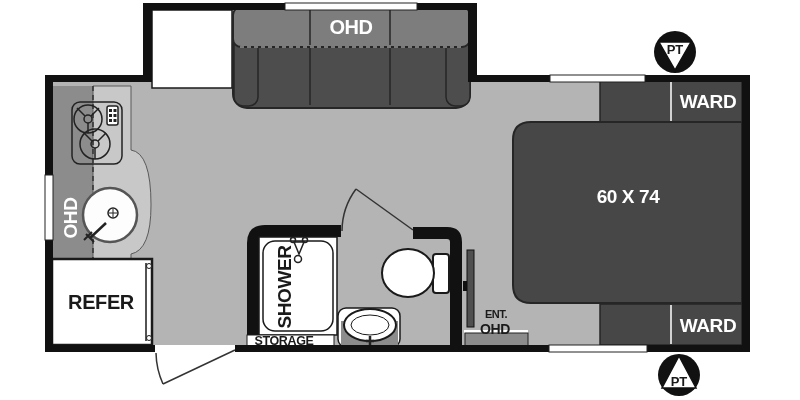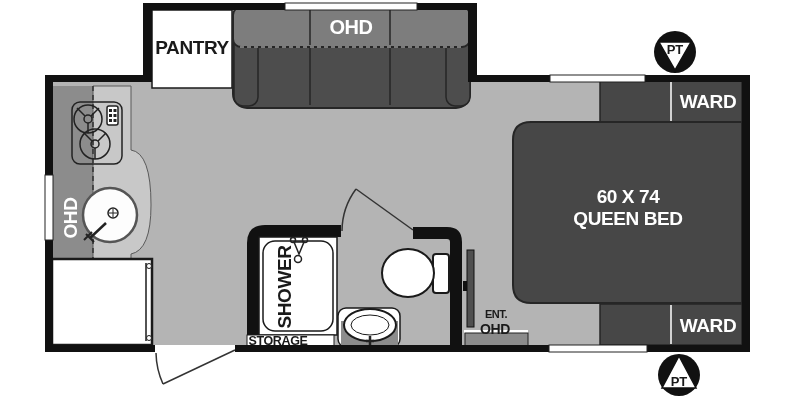--- a/index.html
+++ b/index.html
@@ -159,26 +159,25 @@
     <g>
       <circle cx="675" cy="52" r="21" fill="#111"></circle>
       <path d="M659,42 L691,42 L675,70 Z" fill="#fff" stroke="#111" stroke-width="1.5"></path>
     </g>
     <g>
       <circle cx="679" cy="375" r="21" fill="#111"></circle>
       <path d="M679,356 L662,388 L696,388 Z" fill="#fff" stroke="#111" stroke-width="1.5"></path>
     </g>
   </svg>
 
-  <div class="lbl" style="left:192px;top:47px;font-size:19px;">PANTRY</div>
   <div class="lbl white" style="left:351px;top:27px;font-size:20px;">OHD</div>
   <div class="lbl white rot" style="left:70px;top:218px;font-size:19px;">OHD</div>
+  <div class="lbl" style="left:101px;top:302px;font-size:20px;">REFER</div>
   <div class="lbl rot" style="left:284px;top:287px;font-size:19px;">SHOWER</div>
-  <div class="lbl" style="left:278px;top:341px;font-size:12.5px;">STORAGE</div>
+  <div class="lbl" style="left:284px;top:341px;font-size:12.5px;">STORAGE</div>
   <div class="lbl" style="left:496px;top:314px;font-size:11px;">ENT.</div>
   <div class="lbl" style="left:495px;top:329px;font-size:14px;">OHD</div>
   <div class="lbl white center" style="left:628px;top:196px;font-size:19px;text-align:right;">60 X 74</div>
-  <div class="lbl white center" style="left:628px;top:218px;font-size:19px;">QUEEN BED</div>
   <div class="lbl white" style="left:708px;top:101px;font-size:19px;">WARD</div>
   <div class="lbl white" style="left:708px;top:325px;font-size:19px;">WARD</div>
   <div class="lbl" style="left:675px;top:49px;font-size:13px;letter-spacing:0;">PT</div>
   <div class="lbl" style="left:679px;top:381px;font-size:13px;letter-spacing:0;">PT</div>
 </div>
 
 </body></html>

